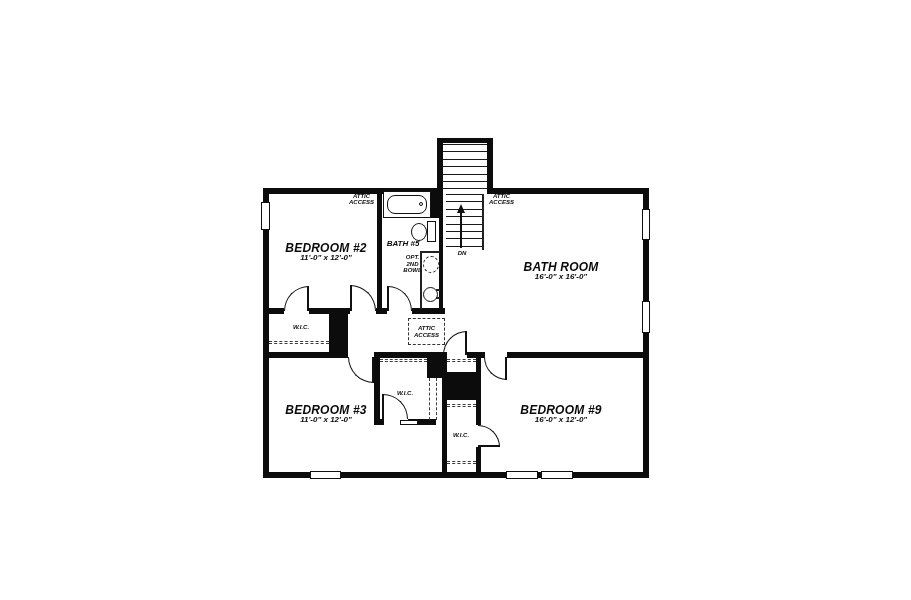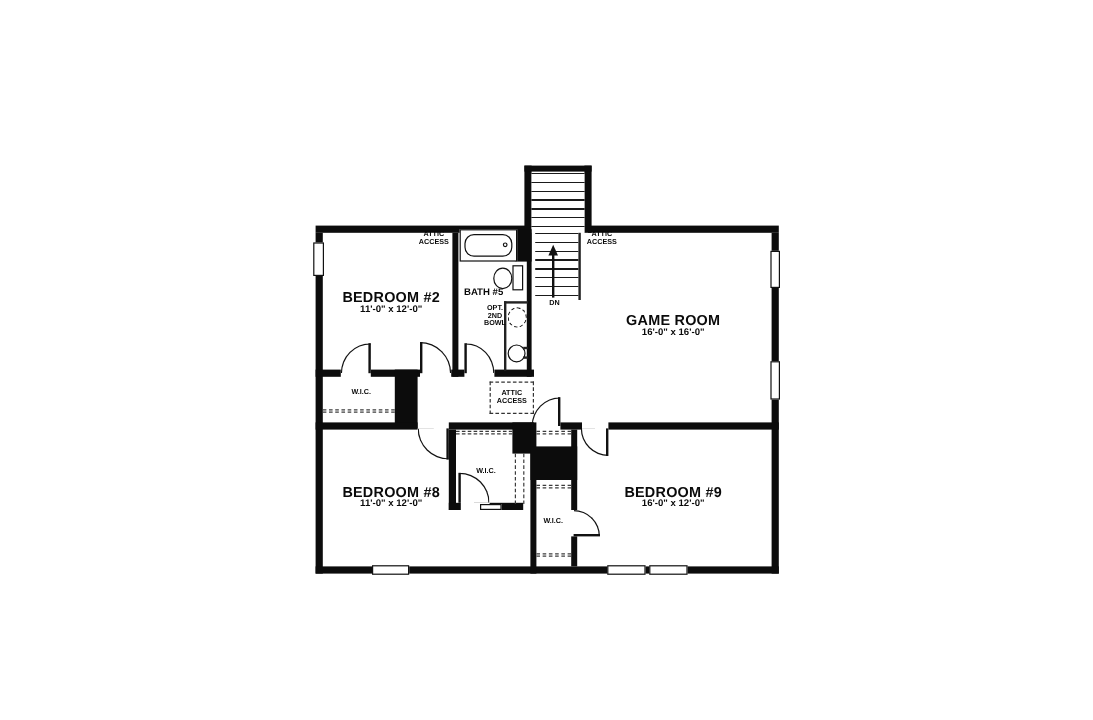--- a/index.html
+++ b/index.html
@@ -1,17 +1,17 @@
 <!DOCTYPE html>
 <html><head>
 <meta charset="utf-8">
 <style>
   html,body{margin:0;padding:0;background:#ffffff;}
   #canvas{position:relative;width:911px;height:600px;background:#ffffff;overflow:hidden;
-          font-family:"Liberation Sans",sans-serif;}
+          font-family:"Liberation Sans",sans-serif;font-style:italic;}
   .w{position:absolute;background:#0c0c0c;}
   .thin{position:absolute;background:#222;}
   .window{position:absolute;background:#fff;border:1px solid #111;box-sizing:border-box;}
   .dash-h{position:absolute;border-top:1px dashed #3c3c3c;border-bottom:1px dashed #3c3c3c;box-sizing:border-box;}
   .dash-v{position:absolute;border-left:1px dashed #3c3c3c;border-right:1px dashed #3c3c3c;box-sizing:border-box;}
   .arc{position:absolute;box-sizing:border-box;}
   .arc.tl{border-top:1.4px solid #111;border-left:1.4px solid #111;border-top-left-radius:100% 100%;}
   .arc.tr{border-top:1.4px solid #111;border-right:1.4px solid #111;border-top-right-radius:100% 100%;}
   .arc.bl{border-bottom:1.4px solid #111;border-left:1.4px solid #111;border-bottom-left-radius:100% 100%;}
   .leaf{position:absolute;background:#111;}
@@ -140,24 +140,24 @@
   <div class="lbl room-name" style="left:270px;top:242px;width:112px;">BEDROOM #2</div>
   <div class="lbl room-dims" style="left:270px;top:254px;width:112px;">11'-0" x 12'-0"</div>
 
   <div class="lbl small" style="left:382px;top:240px;width:42px;">BATH #5</div>
   <div class="lbl tiny" style="left:400px;top:254px;width:25px;line-height:1.1;">
     <div>OPT.</div>
     <div>2ND</div>
     <div>BOWL</div>
   </div>
 
-  <div class="lbl room-name" style="left:505px;top:261px;width:112px;">GAME ROOM</div>
+  <div class="lbl room-name" style="left:505px;top:261px;width:112px;">BATH ROOM</div>
   <div class="lbl room-dims" style="left:505px;top:273px;width:112px;">16'-0" x 16'-0"</div>
 
-  <div class="lbl room-name" style="left:270px;top:404px;width:112px;">BEDROOM #8</div>
+  <div class="lbl room-name" style="left:270px;top:404px;width:112px;">BEDROOM #3</div>
   <div class="lbl room-dims" style="left:270px;top:416px;width:112px;">11'-0" x 12'-0"</div>
 
   <div class="lbl room-name" style="left:505px;top:404px;width:112px;">BEDROOM #9</div>
   <div class="lbl room-dims" style="left:505px;top:416px;width:112px;">16'-0" x 12'-0"</div>
 
   <div class="lbl tiny" style="left:284px;top:324px;width:34px;">W.I.C.</div>
   <div class="lbl tiny" style="left:388px;top:390px;width:34px;">W.I.C.</div>
   <div class="lbl tiny" style="left:444px;top:432px;width:34px;">W.I.C.</div>
 
 </div>

